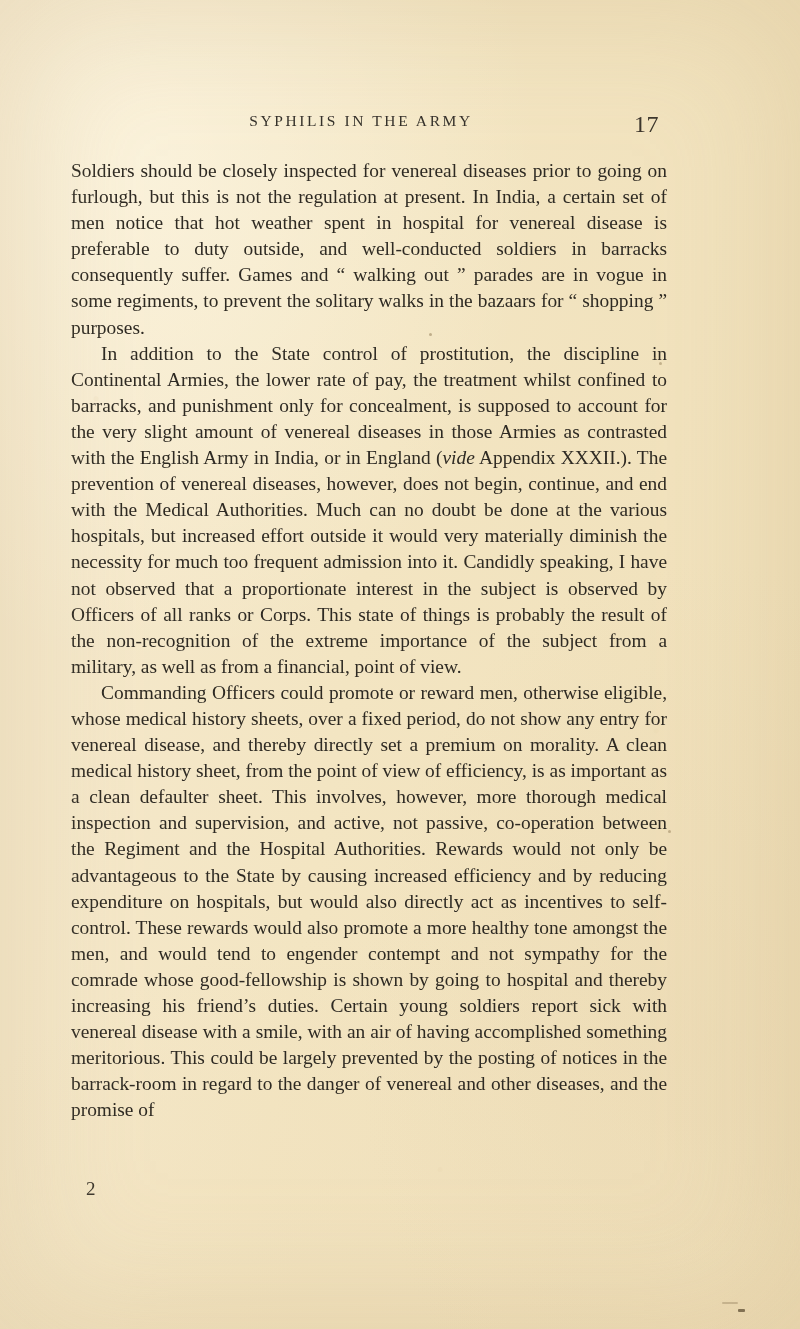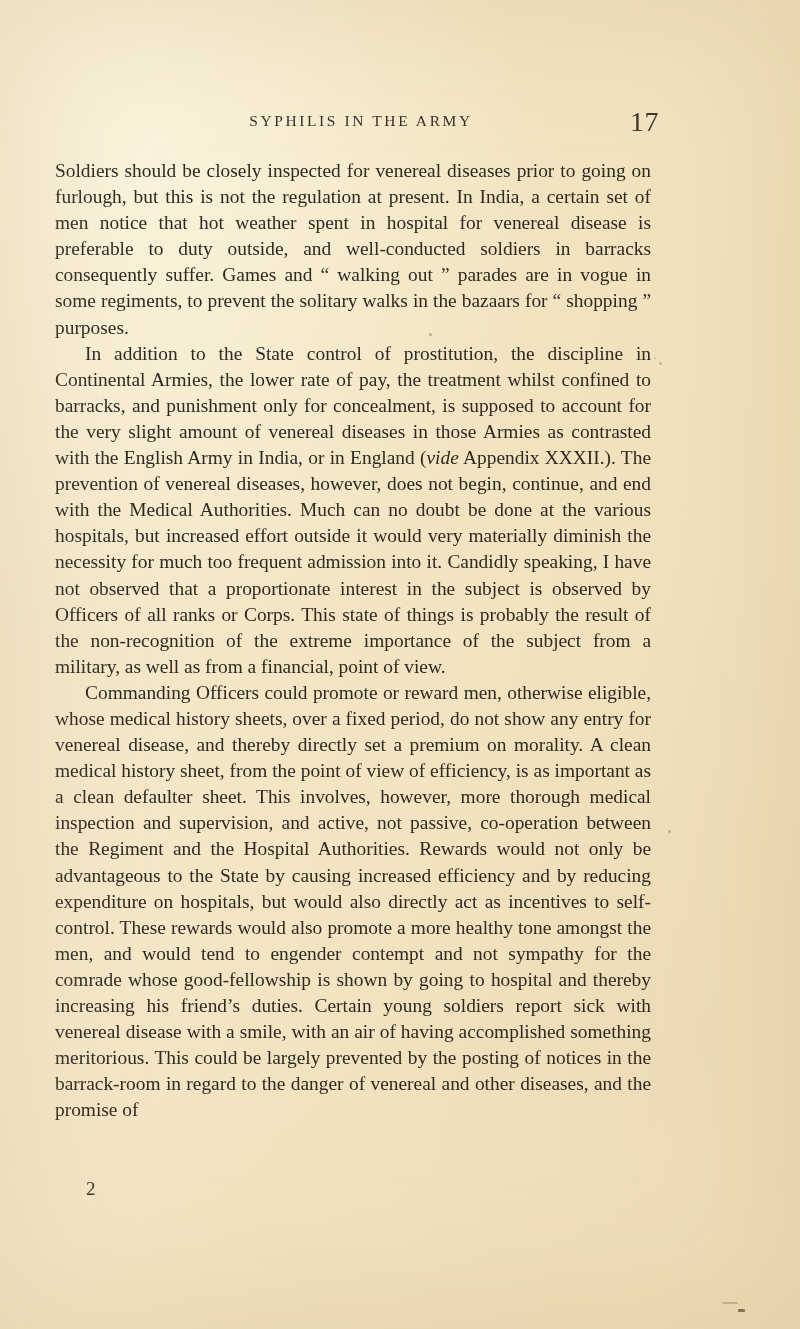--- a/index.html
+++ b/index.html
@@ -64,29 +64,29 @@
     color: #34302a;
     font-variant: small-caps;
     text-transform: uppercase;
     white-space: nowrap;
     text-align: center;
   }
   .folio {
     position: absolute;
     right: 0;
     bottom: 0;
-    font-size: 28px;
+    font-size: 24px;
     color: #3b352c;
     letter-spacing: .5px;
   }
 
   
   .body-text {
     position: absolute;
-    left: 55px;
+    left: 71px;
     top: 158px;
     width: 596px;
     color: #2e2a23;
     font-size: 19.4px;
     line-height: 26.1px;
     text-align: justify;
     text-justify: inter-word;
   }
   .body-text p {
     margin: 0;

